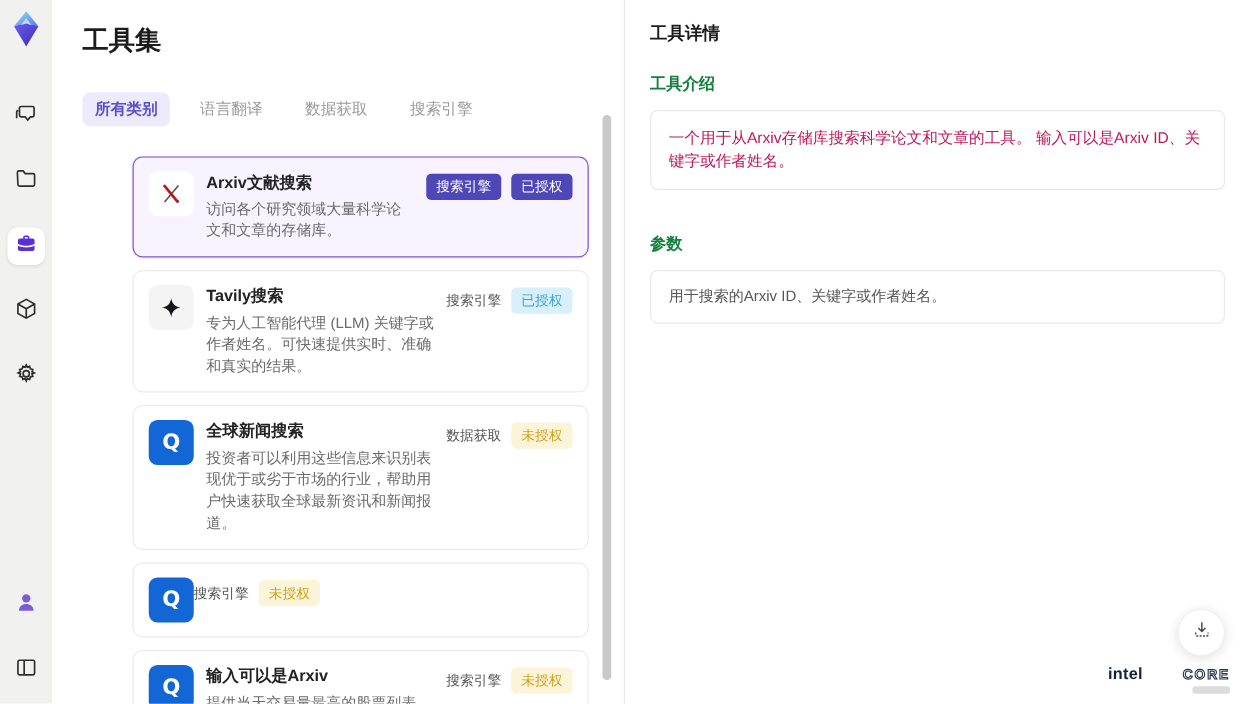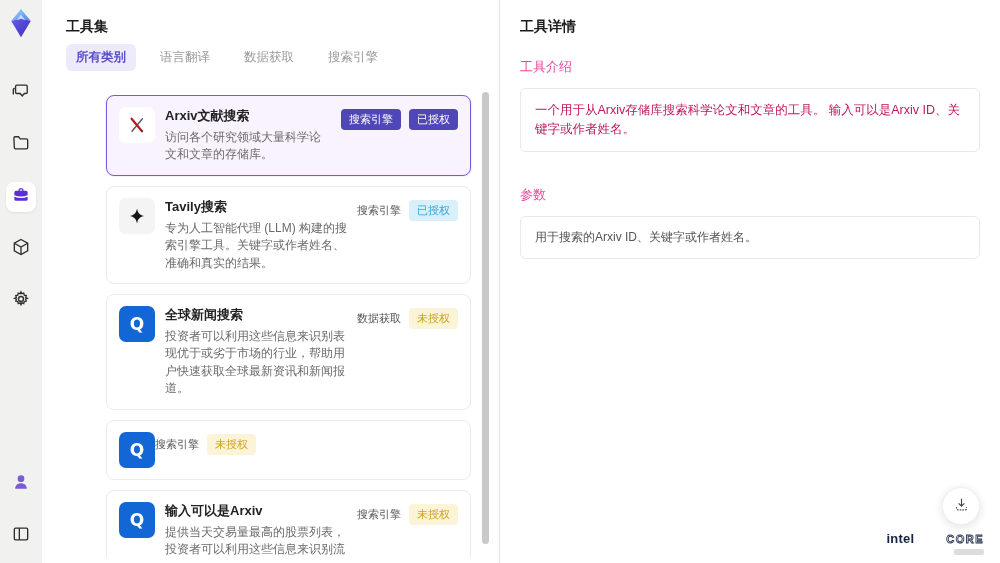--- a/index.html
+++ b/index.html
@@ -16,21 +16,21 @@
   .rail-btn svg { width:20px; height:20px; stroke:#2e2e2e; fill:none; stroke-width:1.6; }
   .rail-btn.active { background:#fff; box-shadow:0 1px 3px rgba(0,0,0,.08); }
   .rail-btn.active svg { stroke:none; fill:#5a2fd8; }
   .rail-spacer { flex:1; }
   .rail-btn.user svg { stroke:none; fill:#7b5bd6; }
   .rail-btn.last { margin-bottom:0; }
 
   
   .left-panel { width:458px; height:100%; border-right:1px solid #e7e7e7; padding:18px 0 0 24px;
     position:relative; background:#fff; }
-  .panel-title { font-size:14px; font-weight:bold; color:#1c1c1c; margin-bottom:8px; }
+  .panel-title { font-size:21px; font-weight:bold; color:#1c1c1c; margin-bottom:28px; }
   .tabs { display:flex; gap:14px; margin-bottom:24px; }
   .tab { font-size:12.5px; color:#9a9a9a; padding:5px 10px; border-radius:6px; cursor:pointer; white-space:nowrap; }
   .tab.active { background:#eceafb; color:#5b4fc8; font-weight:bold; }
 
   .tool-list { display:flex; flex-direction:column; gap:10px; height:463px; overflow:hidden;
     padding-right:28px; }
   .tool-card { border:1px solid #ebebeb; border-radius:8px; background:#fff; padding:11px 12px;
     display:flex; align-items:flex-start; cursor:pointer; flex-shrink:0;margin-left:40px; }
   .tool-card.selected { border:1.5px solid #7e57d8; background:#f8f3fe;
     box-shadow:0 0 0 1px rgba(126,87,216,.08); }
@@ -48,21 +48,21 @@
   .tag.solid { background:#4f46b8; color:#fff; }
   .tag.auth-ok { background:#d9f0fa; color:#38a3d8; }
   .tag.auth-no { background:#fcf4d9; color:#cfa21d; }
 
   .scrollbar { position:absolute; top:92px; right:10px; width:7px; bottom:8px; }
   .scroll-thumb { width:7px; height:452px; background:#c9c9c9; border-radius:4px; }
 
   
   .right-panel { flex:1; padding:18px 20px 0 20px; position:relative; }
   .detail-title { font-size:14px; font-weight:bold; color:#1c1c1c; margin-bottom:22px; }
-  .section-heading { font-size:13px; font-weight:normal; color:#ec4899; margin-bottom:12px; }
+  .section-heading { font-size:13px; font-weight:bold; color:#15803d; margin-bottom:12px; }
   .detail-box { border:1px solid #e9e9e9; border-radius:6px; background:#fff; padding:12px 14px;
     font-size:12.5px; color:#be185d; line-height:1.5; margin-bottom:34px; }
   .param-box { border:1px solid #e9e9e9; border-radius:6px; background:#fff; padding:12px 14px; }
   .param-head { display:flex; align-items:baseline; gap:7px; margin-bottom:9px; }
   .param-name { font-size:13px; font-weight:bold; color:#222; }
   .param-type { font-size:11px; color:#9a9aa5; }
   .param-required { font-size:11px; color:#e0566e; }
   .param-desc { font-size:12px; color:#555; }
 
   
@@ -189,21 +189,21 @@
     </div>
   </div>
         <div class="tool-card">
     <div class="tool-icon">
             <svg viewBox="0 0 24 24" style="width:18px;height:18px">
               <path d="M12 2 C13 8 16 11 22 12 C16 13 13 16 12 22 C11 16 8 13 2 12 C8 11 11 8 12 2 Z" fill="#15151b"></path>
             </svg>
           </div>
     <div class="tool-body">
       <div class="tool-name">Tavily搜索</div>
-      <div class="tool-desc">专为人工智能代理 (LLM) 构建的搜索引擎工具。关键字或作者姓名、准确和真实的结果。</div>
+      <div class="tool-desc">专为人工智能代理 (LLM) 关键字或作者姓名。可快速提供实时、准确和真实的结果。</div>
     </div>
     <div class="tool-tags">
       <span class="tag cat-plain">搜索引擎</span>
       <span class="tag auth-ok">已授权</span>
     </div>
   </div>
         <div class="tool-card">
     <div class="tool-icon qblue">
             <span class="qletter">Q</span>
           </div>

